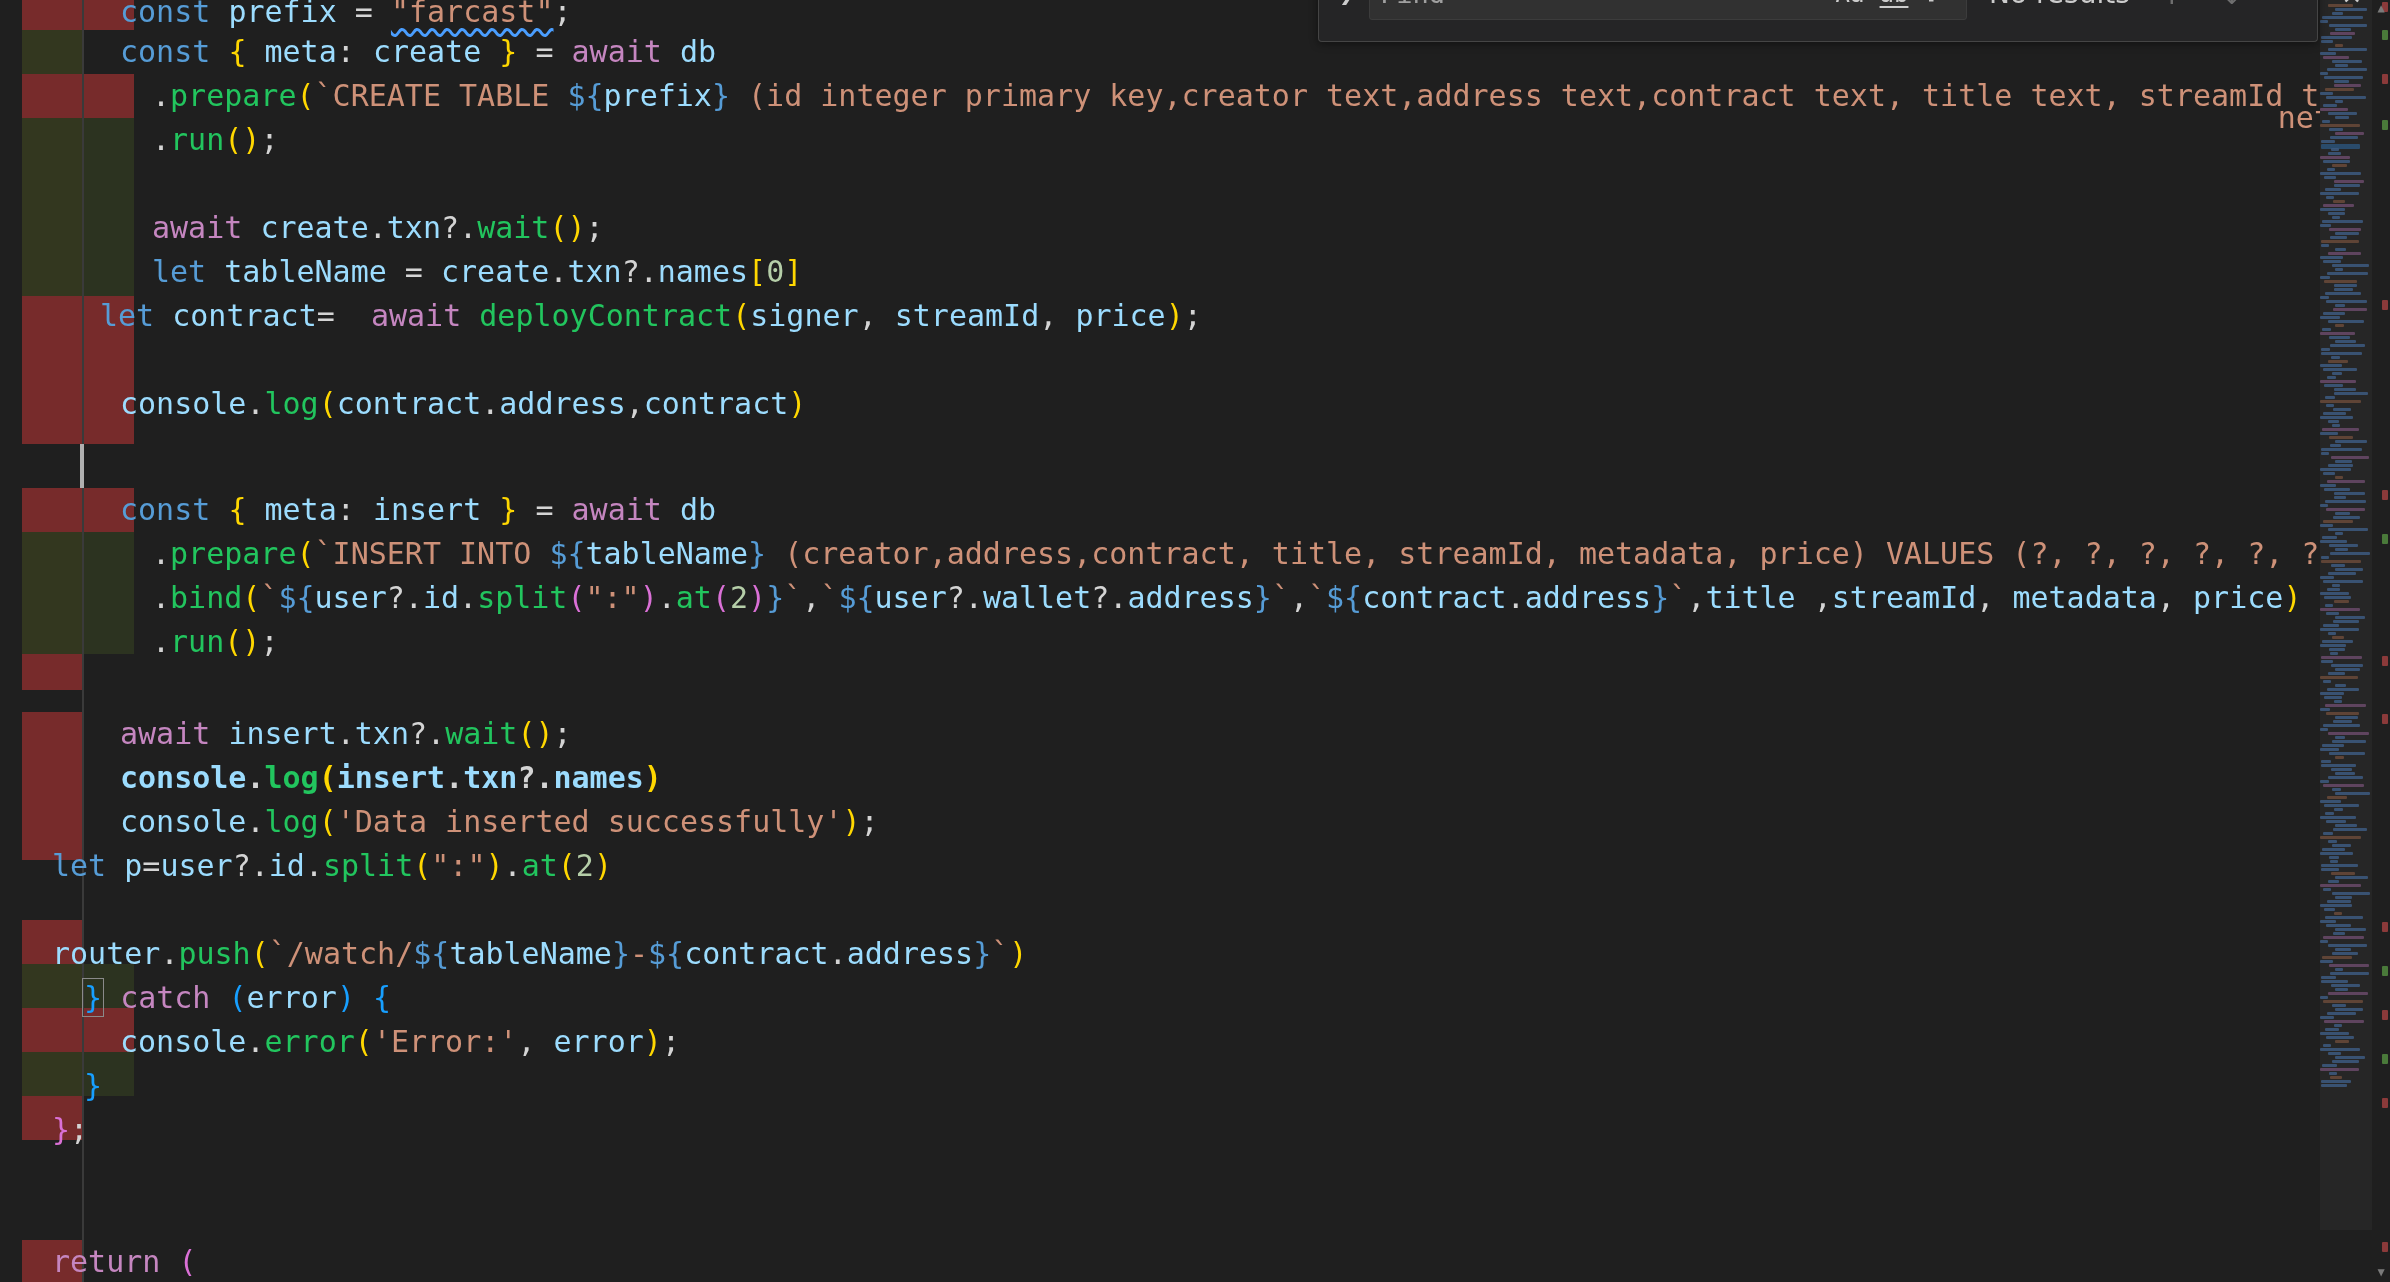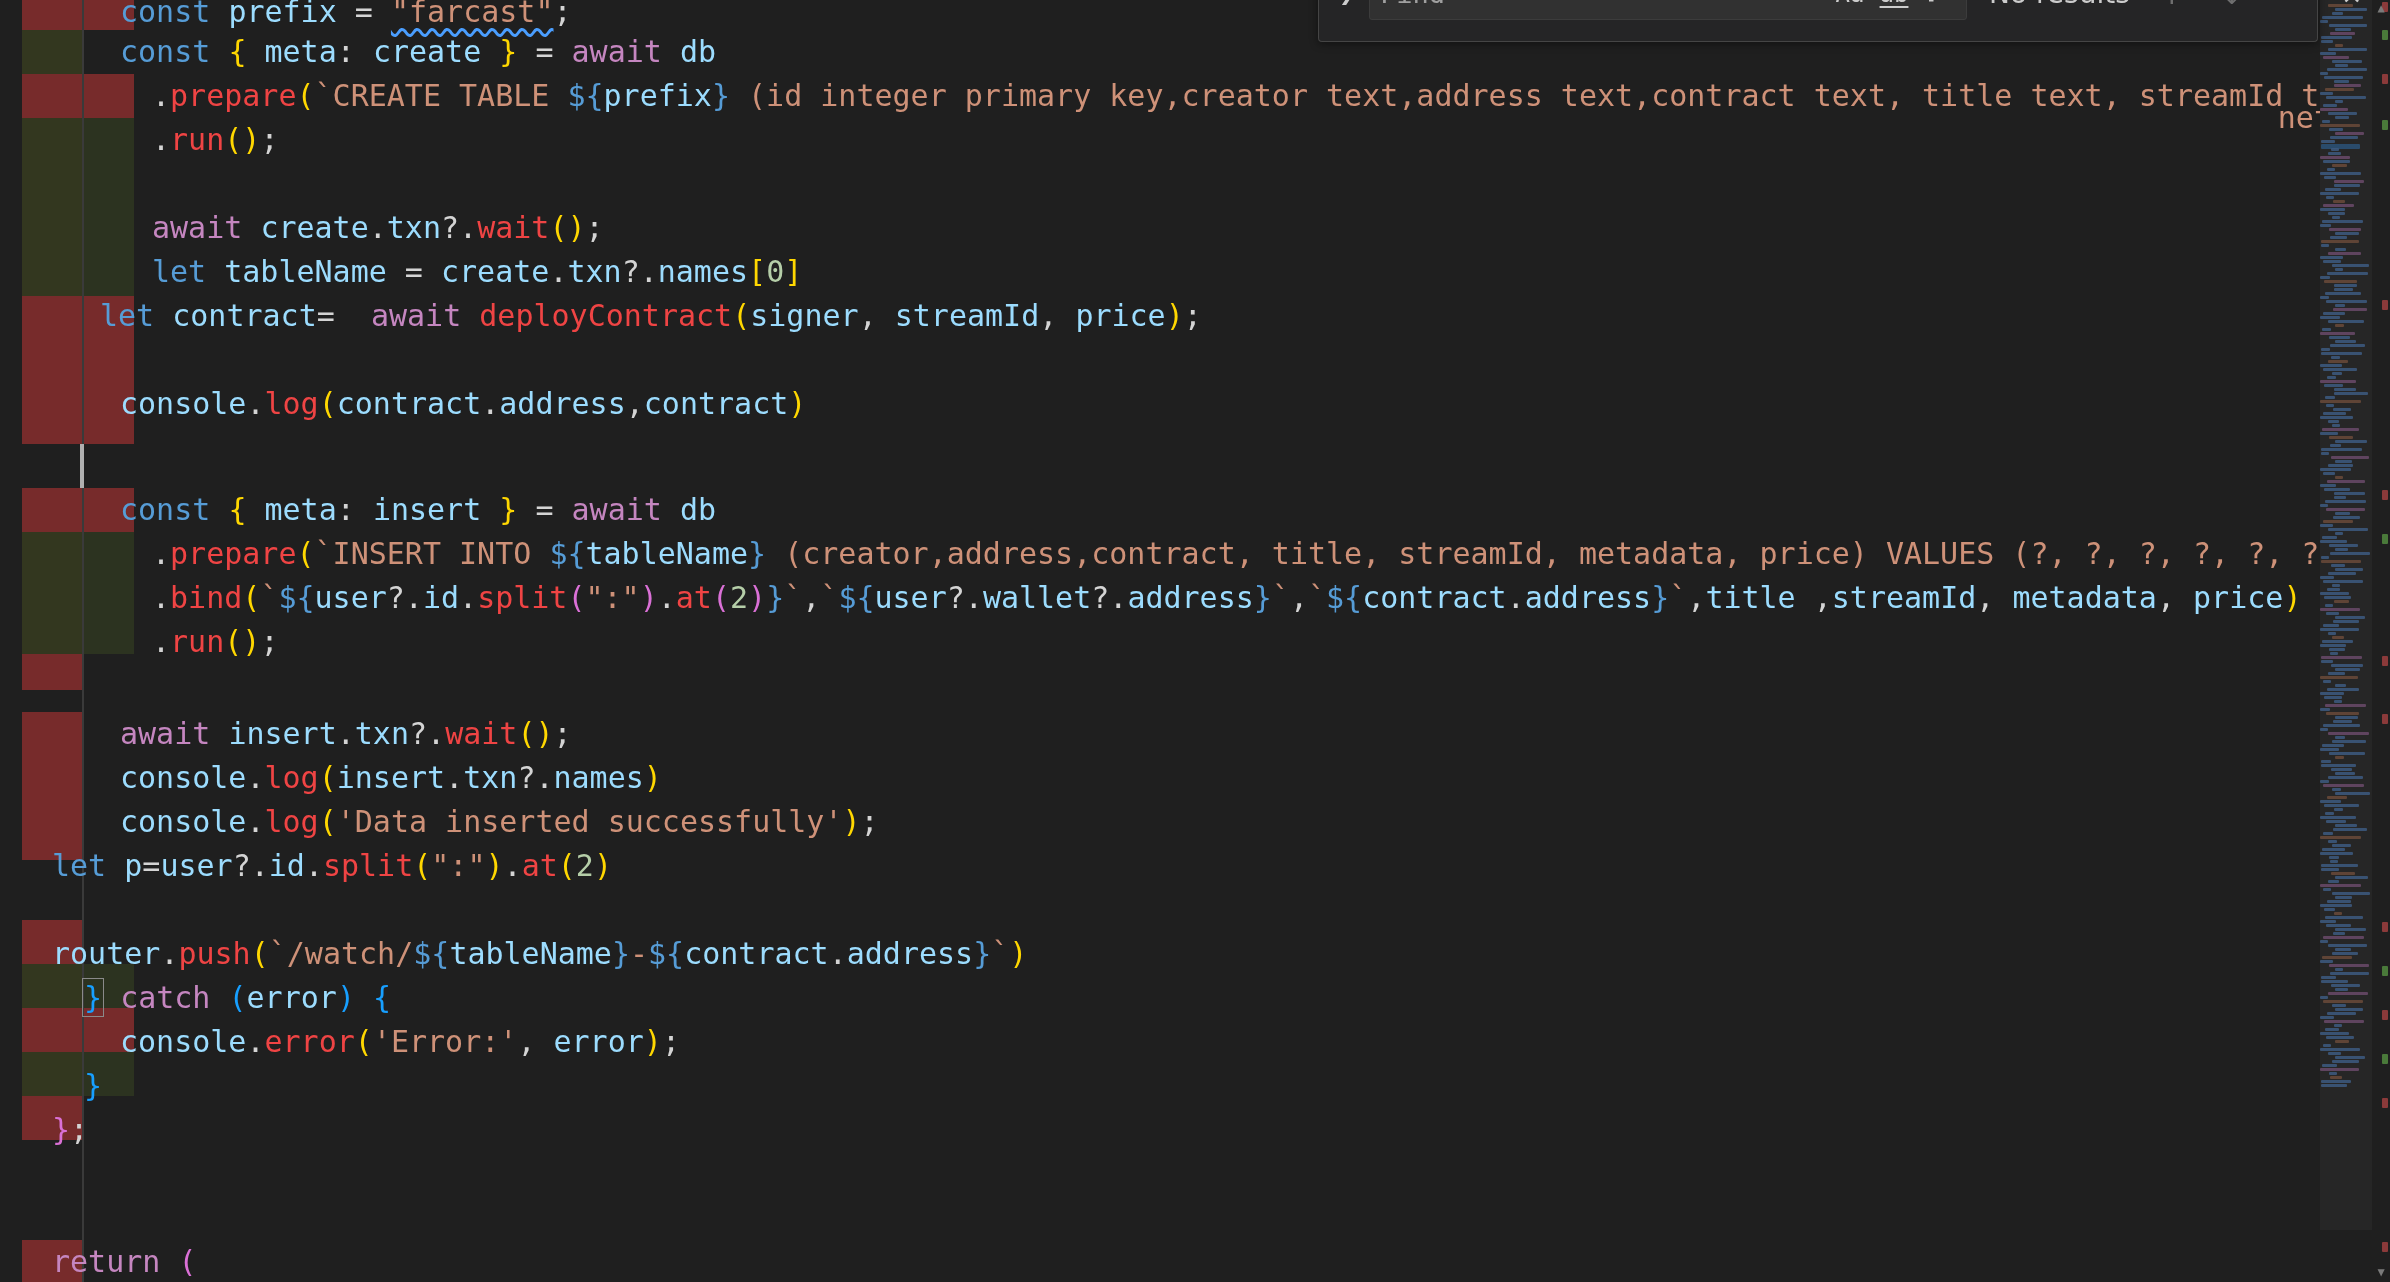--- a/index.html
+++ b/index.html
@@ -81,21 +81,21 @@
     font-size: 30px;
     letter-spacing: 0px;
     color: #d4d4d4;
     font-family: "DejaVu Sans Mono", "Liberation Mono", monospace;
   }
 
   
   .t-kw   { color: #c586c0; }   
   .t-decl { color: #569cd6; }   
   .t-var  { color: #9cdcfe; }   
-  .t-fn   { color: #ef4444; }   
+  .t-fn   { color: #22c55e; }   
   .t-str  { color: #ce9178; }   
   .t-num  { color: #b5cea8; }
   .t-punc { color: #d4d4d4; }
   .t-br1  { color: #ffd700; }   
   .t-br2  { color: #da70d6; }   
   .t-br3  { color: #179fff; }   
   .t-tmpl { color: #569cd6; }   
 
   .squiggle {
     text-decoration: underline wavy #4a9eff;
@@ -337,21 +337,21 @@
       <div class="code-line" style="top: 118px; left: 152px;"><span class="t-punc">.</span><span class="t-fn">run</span><span class="t-br1">(</span><span class="t-br1">)</span><span class="t-punc">;</span></div>
       <div class="code-line" style="top: 206px; left: 152px;"><span class="t-kw">await</span><span class="t-punc"> </span><span class="t-var">create</span><span class="t-punc">.</span><span class="t-var">txn</span><span class="t-punc">?.</span><span class="t-fn">wait</span><span class="t-br1">(</span><span class="t-br1">)</span><span class="t-punc">;</span></div>
       <div class="code-line" style="top: 250px; left: 152px;"><span class="t-decl">let</span><span class="t-punc"> </span><span class="t-var">tableName</span><span class="t-punc"> = </span><span class="t-var">create</span><span class="t-punc">.</span><span class="t-var">txn</span><span class="t-punc">?.</span><span class="t-var">names</span><span class="t-br1">[</span><span class="t-num">0</span><span class="t-br1">]</span></div>
       <div class="code-line" style="top: 294px; left: 100px;"><span class="t-decl">let</span><span class="t-punc"> </span><span class="t-var">contract</span><span class="t-punc">=  </span><span class="t-kw">await</span><span class="t-punc"> </span><span class="t-fn">deployContract</span><span class="t-br1">(</span><span class="t-var">signer</span><span class="t-punc">, </span><span class="t-var">streamId</span><span class="t-punc">, </span><span class="t-var">price</span><span class="t-br1">)</span><span class="t-punc">;</span></div>
       <div class="code-line" style="top: 382px; left: 120px;"><span class="t-var">console</span><span class="t-punc">.</span><span class="t-fn">log</span><span class="t-br1">(</span><span class="t-var">contract</span><span class="t-punc">.</span><span class="t-var">address</span><span class="t-punc">,</span><span class="t-var">contract</span><span class="t-br1">)</span></div>
       <div class="code-line" style="top: 488px; left: 120px;"><span class="t-decl">const</span><span class="t-punc"> </span><span class="t-br1">{</span><span class="t-punc"> </span><span class="t-var">meta</span><span class="t-punc">: </span><span class="t-var">insert</span><span class="t-punc"> </span><span class="t-br1">}</span><span class="t-punc"> = </span><span class="t-kw">await</span><span class="t-punc"> </span><span class="t-var">db</span></div>
       <div class="code-line" style="top: 532px; left: 152px;"><span class="t-punc">.</span><span class="t-fn">prepare</span><span class="t-br1">(</span><span class="t-str">`INSERT INTO </span><span class="t-tmpl">${</span><span class="t-var">tableName</span><span class="t-tmpl">}</span><span class="t-str"> (creator,address,contract, title, streamId, metadata, price) VALUES (?, ?, ?, ?, ?, ?, ?)`</span></div>
       <div class="code-line" style="top: 576px; left: 152px;"><span class="t-punc">.</span><span class="t-fn">bind</span><span class="t-br1">(</span><span class="t-str">`</span><span class="t-tmpl">${</span><span class="t-var">user</span><span class="t-punc">?.</span><span class="t-var">id</span><span class="t-punc">.</span><span class="t-fn">split</span><span class="t-br2">(</span><span class="t-str">":"</span><span class="t-br2">)</span><span class="t-punc">.</span><span class="t-fn">at</span><span class="t-br2">(</span><span class="t-num">2</span><span class="t-br2">)</span><span class="t-tmpl">}</span><span class="t-str">`</span><span class="t-punc">,</span><span class="t-str">`</span><span class="t-tmpl">${</span><span class="t-var">user</span><span class="t-punc">?.</span><span class="t-var">wallet</span><span class="t-punc">?.</span><span class="t-var">address</span><span class="t-tmpl">}</span><span class="t-str">`</span><span class="t-punc">,</span><span class="t-str">`</span><span class="t-tmpl">${</span><span class="t-var">contract</span><span class="t-punc">.</span><span class="t-var">address</span><span class="t-tmpl">}</span><span class="t-str">`</span><span class="t-punc">,</span><span class="t-var">title</span><span class="t-punc"> ,</span><span class="t-var">streamId</span><span class="t-punc">, </span><span class="t-var">metadata</span><span class="t-punc">, </span><span class="t-var">price</span><span class="t-br1">)</span></div>
       <div class="code-line" style="top: 620px; left: 152px;"><span class="t-punc">.</span><span class="t-fn">run</span><span class="t-br1">(</span><span class="t-br1">)</span><span class="t-punc">;</span></div>
       <div class="code-line" style="top: 712px; left: 120px;"><span class="t-kw">await</span><span class="t-punc"> </span><span class="t-var">insert</span><span class="t-punc">.</span><span class="t-var">txn</span><span class="t-punc">?.</span><span class="t-fn">wait</span><span class="t-br1">(</span><span class="t-br1">)</span><span class="t-punc">;</span></div>
-      <div class="code-line" style="top: 756px; left: 120px;"><span class="t-var">console</span><span class="t-punc">.</span><span class="t-fn">log</span><span class="t-br1">(</span><span class="t-var">insert</span><span class="t-punc">.</span><span class="t-var">txn</span><span class="t-punc">?.</span><span class="t-var">names</span><span class="t-br1">)</span></div>
+      <div class="code-line" style="top: 756px; left: 120px; font-weight: bold;"><span class="t-var">console</span><span class="t-punc">.</span><span class="t-fn">log</span><span class="t-br1">(</span><span class="t-var">insert</span><span class="t-punc">.</span><span class="t-var">txn</span><span class="t-punc">?.</span><span class="t-var">names</span><span class="t-br1">)</span></div>
       <div class="code-line" style="top: 800px; left: 120px;"><span class="t-var">console</span><span class="t-punc">.</span><span class="t-fn">log</span><span class="t-br1">(</span><span class="t-str">'Data inserted successfully'</span><span class="t-br1">)</span><span class="t-punc">;</span></div>
       <div class="code-line" style="top: 844px; left: 52px;"><span class="t-decl">let</span><span class="t-punc"> </span><span class="t-var">p</span><span class="t-punc">=</span><span class="t-var">user</span><span class="t-punc">?.</span><span class="t-var">id</span><span class="t-punc">.</span><span class="t-fn">split</span><span class="t-br1">(</span><span class="t-str">":"</span><span class="t-br1">)</span><span class="t-punc">.</span><span class="t-fn">at</span><span class="t-br1">(</span><span class="t-num">2</span><span class="t-br1">)</span></div>
       <div class="code-line" style="top: 932px; left: 52px;"><span class="t-var">router</span><span class="t-punc">.</span><span class="t-fn">push</span><span class="t-br1">(</span><span class="t-str">`/watch/</span><span class="t-tmpl">${</span><span class="t-var">tableName</span><span class="t-tmpl">}</span><span class="t-str">-</span><span class="t-tmpl">${</span><span class="t-var">contract</span><span class="t-punc">.</span><span class="t-var">address</span><span class="t-tmpl">}</span><span class="t-str">`</span><span class="t-br1">)</span></div>
       <div class="code-line" style="top: 976px; left: 84px;"><span class="t-br3 bracket-box">}</span><span class="t-punc"> </span><span class="t-kw">catch</span><span class="t-punc"> </span><span class="t-br3">(</span><span class="t-var">error</span><span class="t-br3">)</span><span class="t-punc"> </span><span class="t-br3">{</span></div>
       <div class="code-line" style="top: 1020px; left: 120px;"><span class="t-var">console</span><span class="t-punc">.</span><span class="t-fn">error</span><span class="t-br1">(</span><span class="t-str">'Error:'</span><span class="t-punc">, </span><span class="t-var">error</span><span class="t-br1">)</span><span class="t-punc">;</span></div>
       <div class="code-line" style="top: 1064px; left: 84px;"><span class="t-br3">}</span></div>
       <div class="code-line" style="top: 1108px; left: 52px;"><span class="t-br2">}</span><span class="t-punc">;</span></div>
       <div class="code-line" style="top: 1240px; left: 52px;"><span class="t-kw">return</span><span class="t-punc"> </span><span class="t-br2">(</span></div>
     </div>
 

